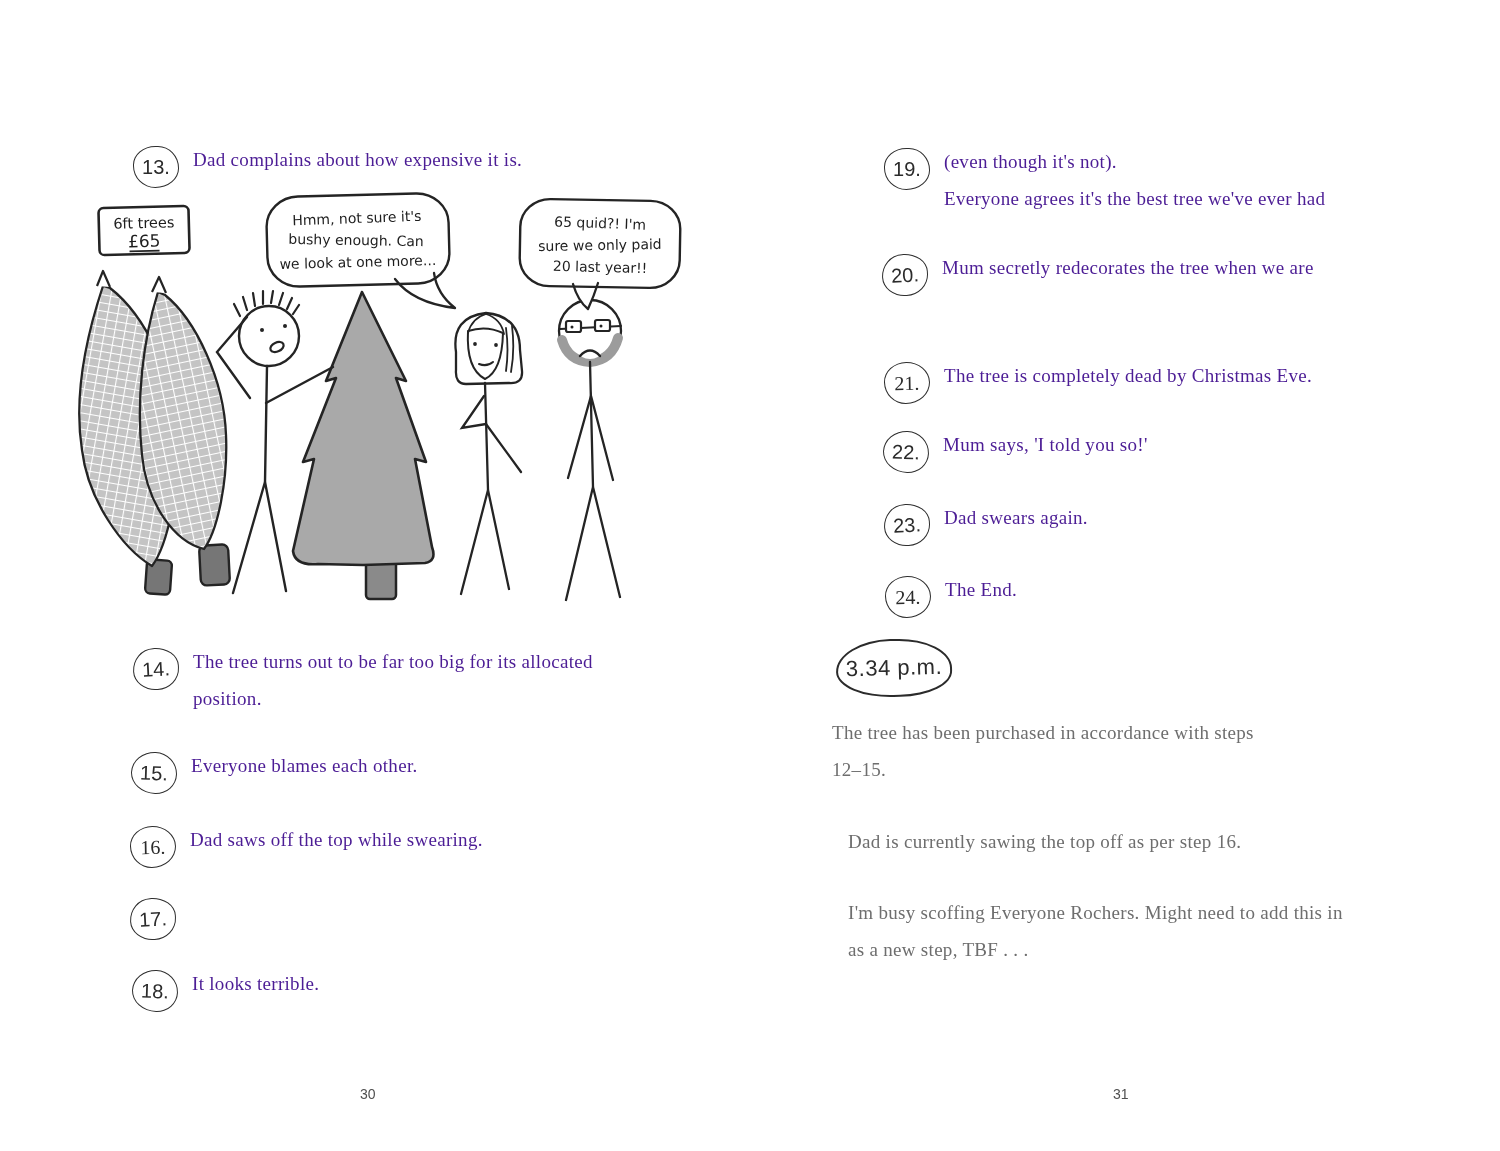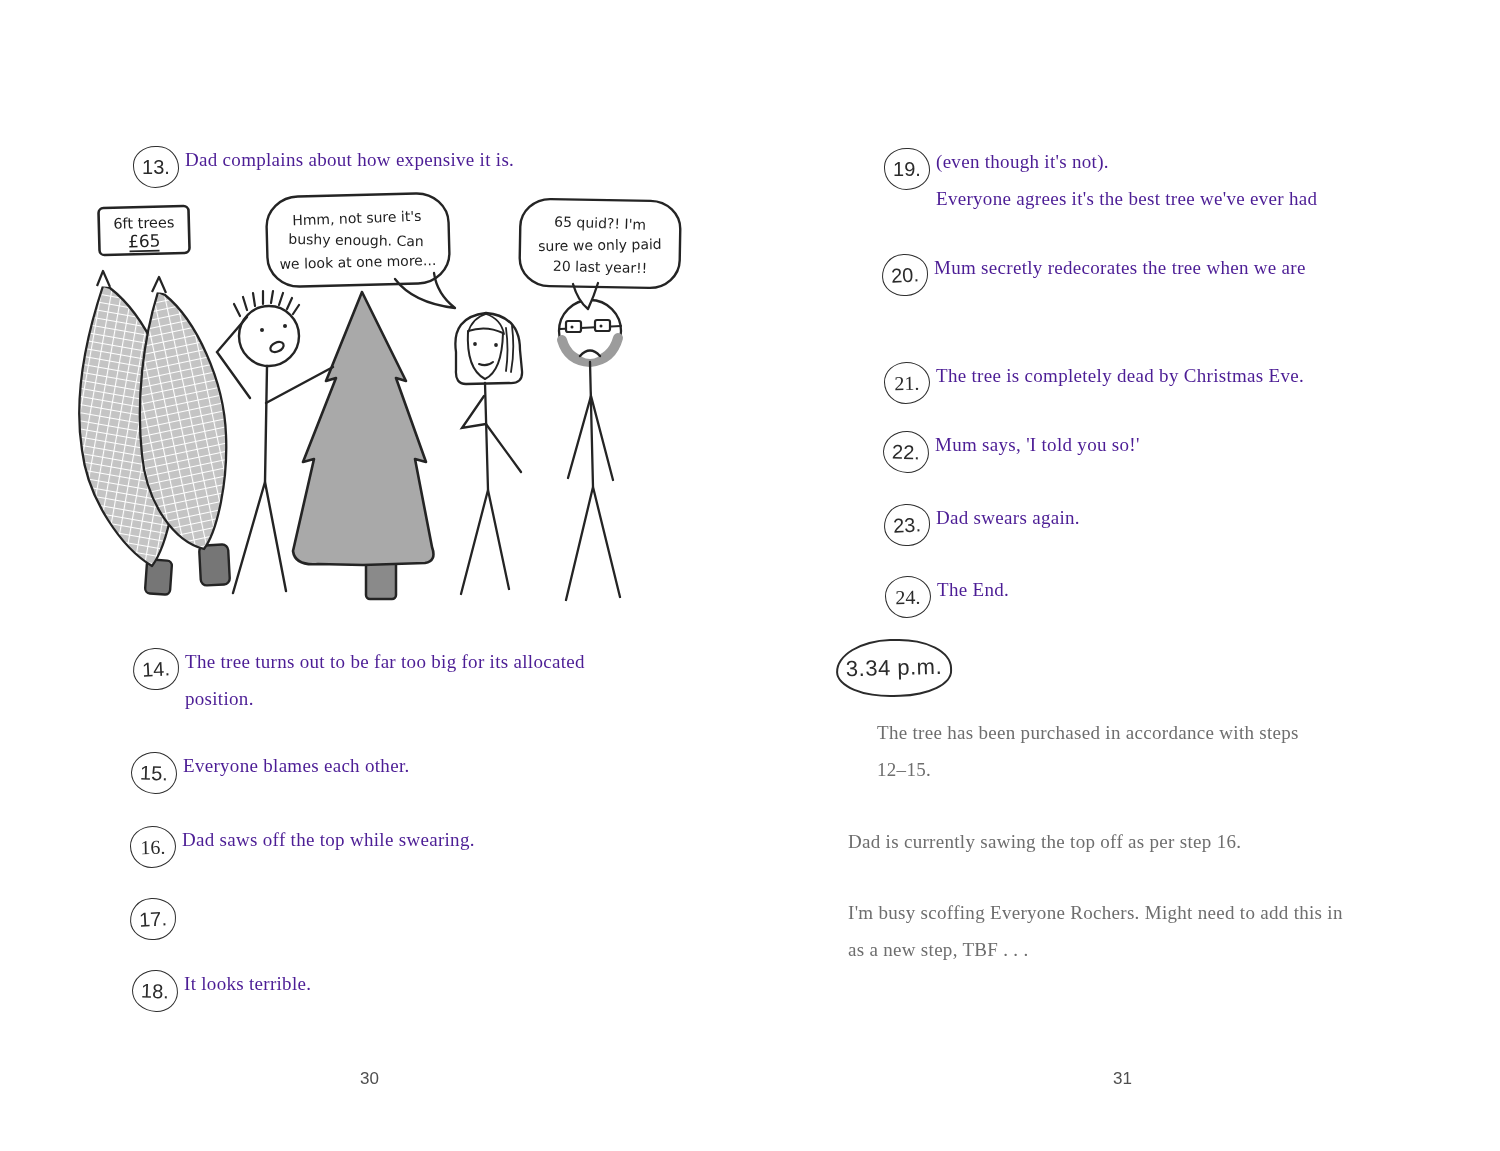--- a/index.html
+++ b/index.html
@@ -1,28 +1,28 @@
 <!DOCTYPE html>
 <html><head>
 <meta charset="utf-8">
 <style>
   html,body{margin:0;padding:0;background:#ffffff;}
   #page{position:relative;width:1500px;height:1151px;background:#ffffff;overflow:hidden;
         font-family:"Liberation Serif",serif;}
-  .item{position:absolute;display:flex;align-items:flex-start;gap:6px;}
+  .item{position:absolute;display:flex;align-items:flex-start;gap:14px;}
   .badge{flex:0 0 auto;width:44px;height:40px;display:flex;align-items:center;justify-content:center;
          border:1.7px solid #2e2e2e;color:#2b2b2b;
          font-family:"Liberation Sans",sans-serif;font-size:20px;line-height:1;
          border-radius:50% 47% 53% 50% / 46% 54% 48% 54%;}
   .b2{border-radius:47% 53% 50% 50% / 55% 45% 52% 48%;transform:rotate(-3deg);}
   .b3{border-radius:52% 48% 46% 54% / 50% 52% 48% 50%;transform:rotate(2deg);}
   .b4{border-radius:49% 51% 53% 47% / 47% 49% 51% 53%;transform:rotate(-1deg);font-family:Liberation Serif, serif;}
   .lines{margin-top:-4px;font-size:19px;letter-spacing:.3px;line-height:36.5px;color:#4c1d95;white-space:nowrap;}
   .para{position:absolute;font-size:19px;letter-spacing:.3px;line-height:36.5px;color:#6e6e6e;white-space:nowrap;}
-  .pagenum{position:absolute;font-family:"Liberation Sans",sans-serif;font-size:17px;color:#4f4f4f;}
+  .pagenum{position:absolute;font-family:"Liberation Sans",sans-serif;font-size:14px;color:#4f4f4f;margin-top:17px;}
   .timebadge{position:absolute;left:836px;top:639px;width:112px;height:54px;
          display:flex;align-items:center;justify-content:center;
          border:2.3px solid #2b2b2b;border-radius:50% 50% 48% 52% / 58% 55% 45% 48%;
          transform:rotate(-1.5deg);
          font-family:"Liberation Sans",sans-serif;font-size:22px;color:#2b2b2b;letter-spacing:.5px;}
   svg text{font-family:"DejaVu Sans",sans-serif;fill:#1e1e1e;}
   #art{position:absolute;left:0;top:0;}
 </style>
 </head>
 <body>
@@ -195,21 +195,21 @@
     <span class="badge b4">24.</span>
     <div class="lines">
         <div>The End.</div>
       </div>
   </div>
 
   <div class="timebadge">
     <span>3.34 p.m.</span>
   </div>
 
-  <div class="para" style="left:877px;top:715px">
+  <div class="para" style="left:832px;top:715px">
     <div>The tree has been purchased in accordance with steps</div>
     <div>12–15.</div>
   </div>
   <div class="para" style="left:848px;top:824px">
     <div>Dad is currently sawing the top off as per step 16.</div>
   </div>
   <div class="para" style="left:848px;top:895px">
     <div>I'm busy scoffing Everyone Rochers. Might need to add this in</div>
     <div>as a new step, TBF . . .</div>
   </div>

